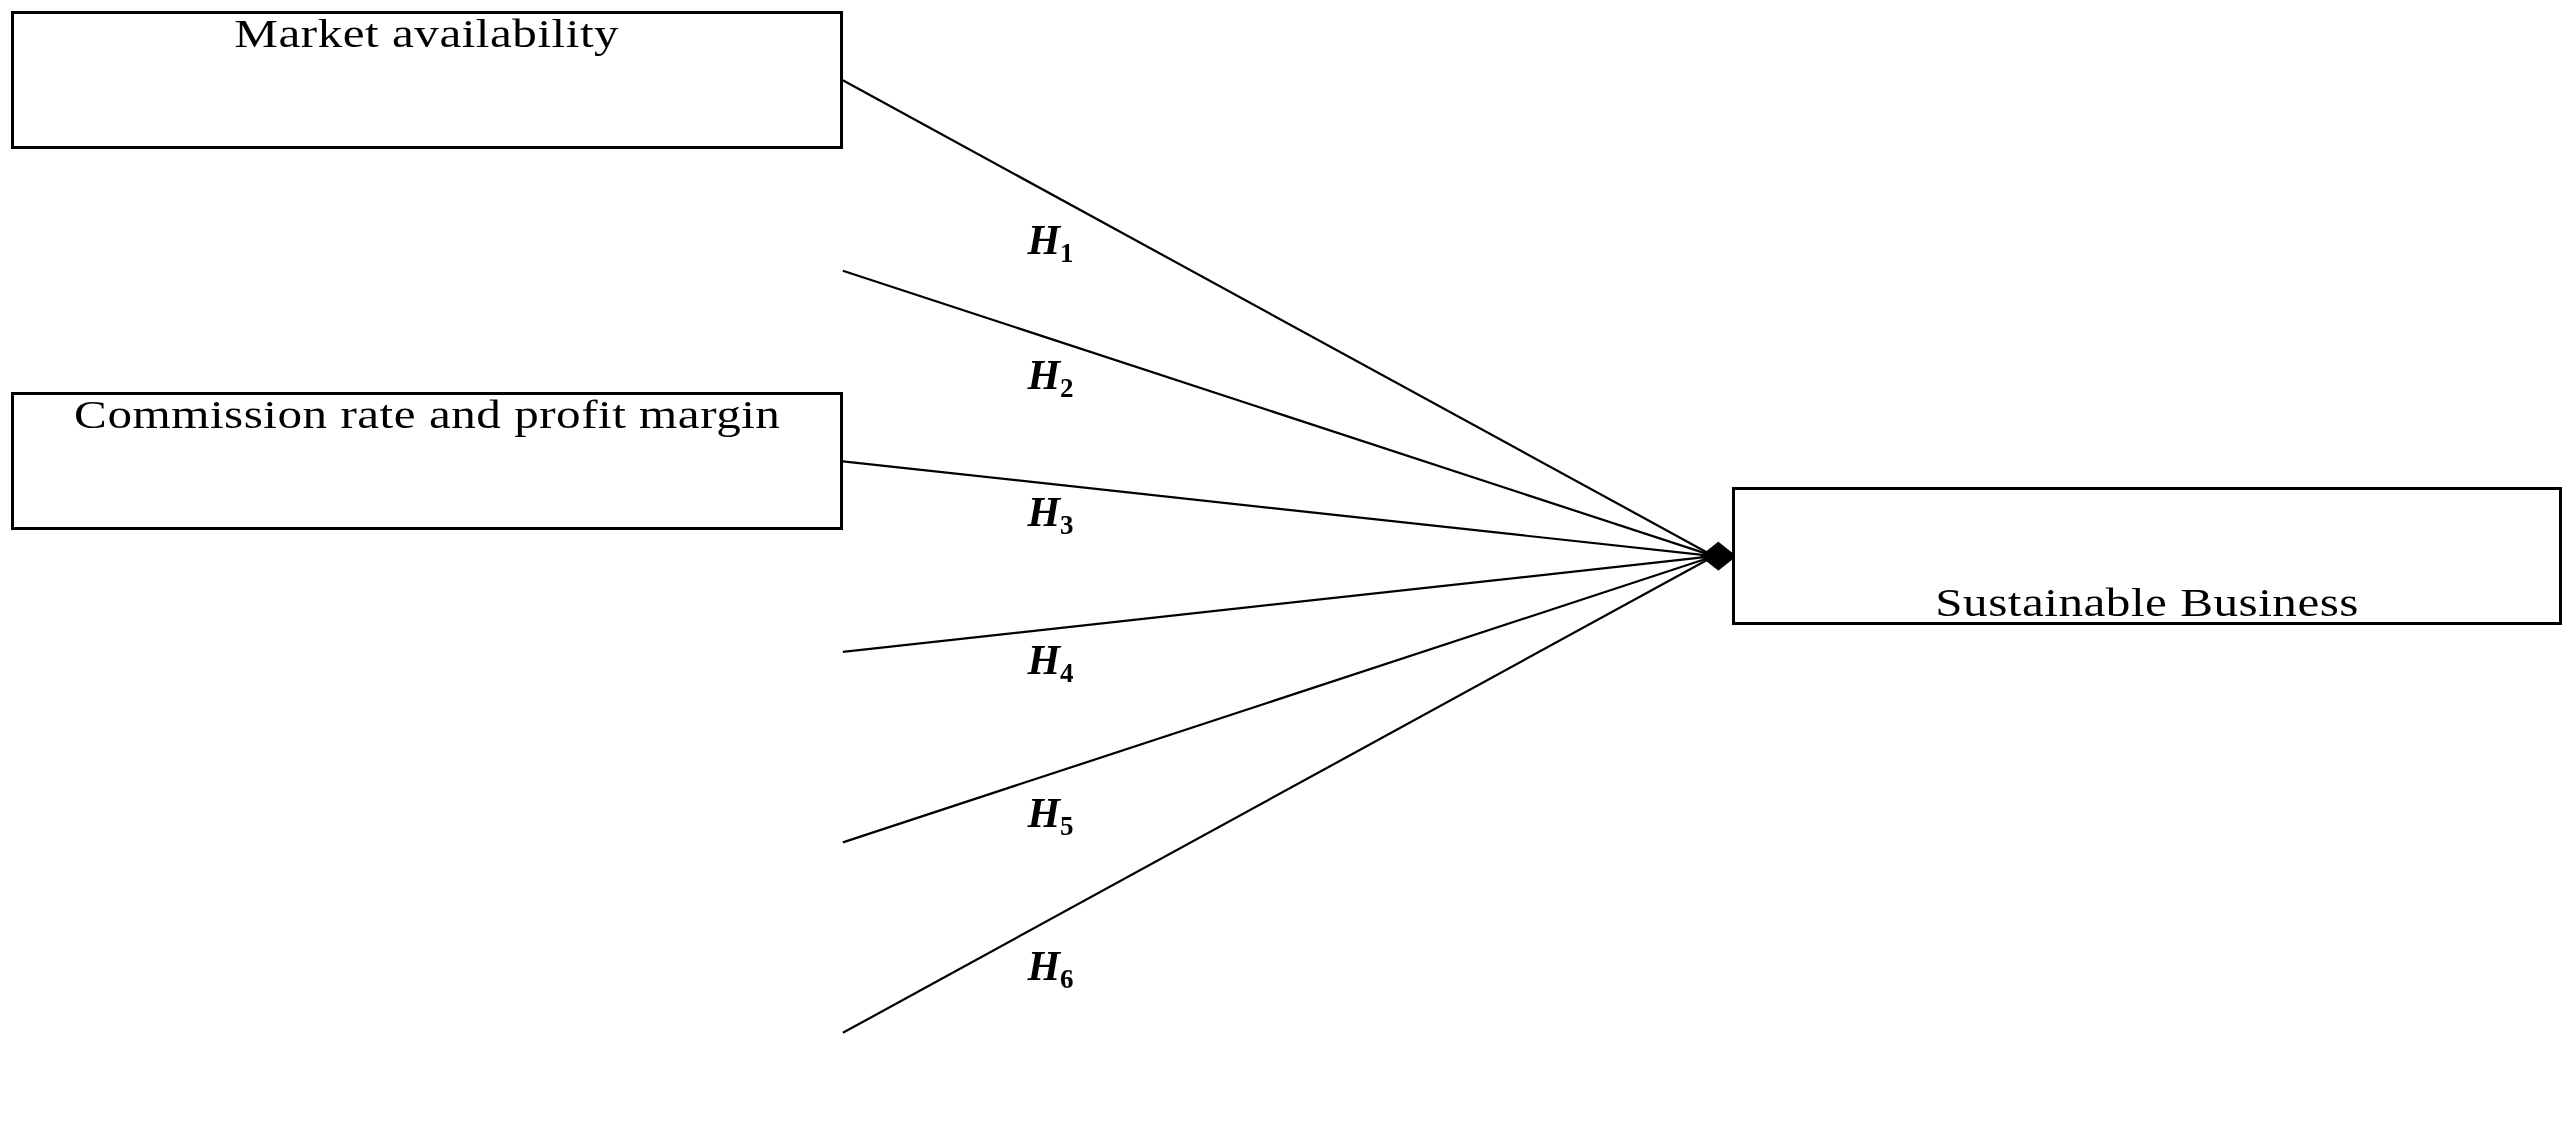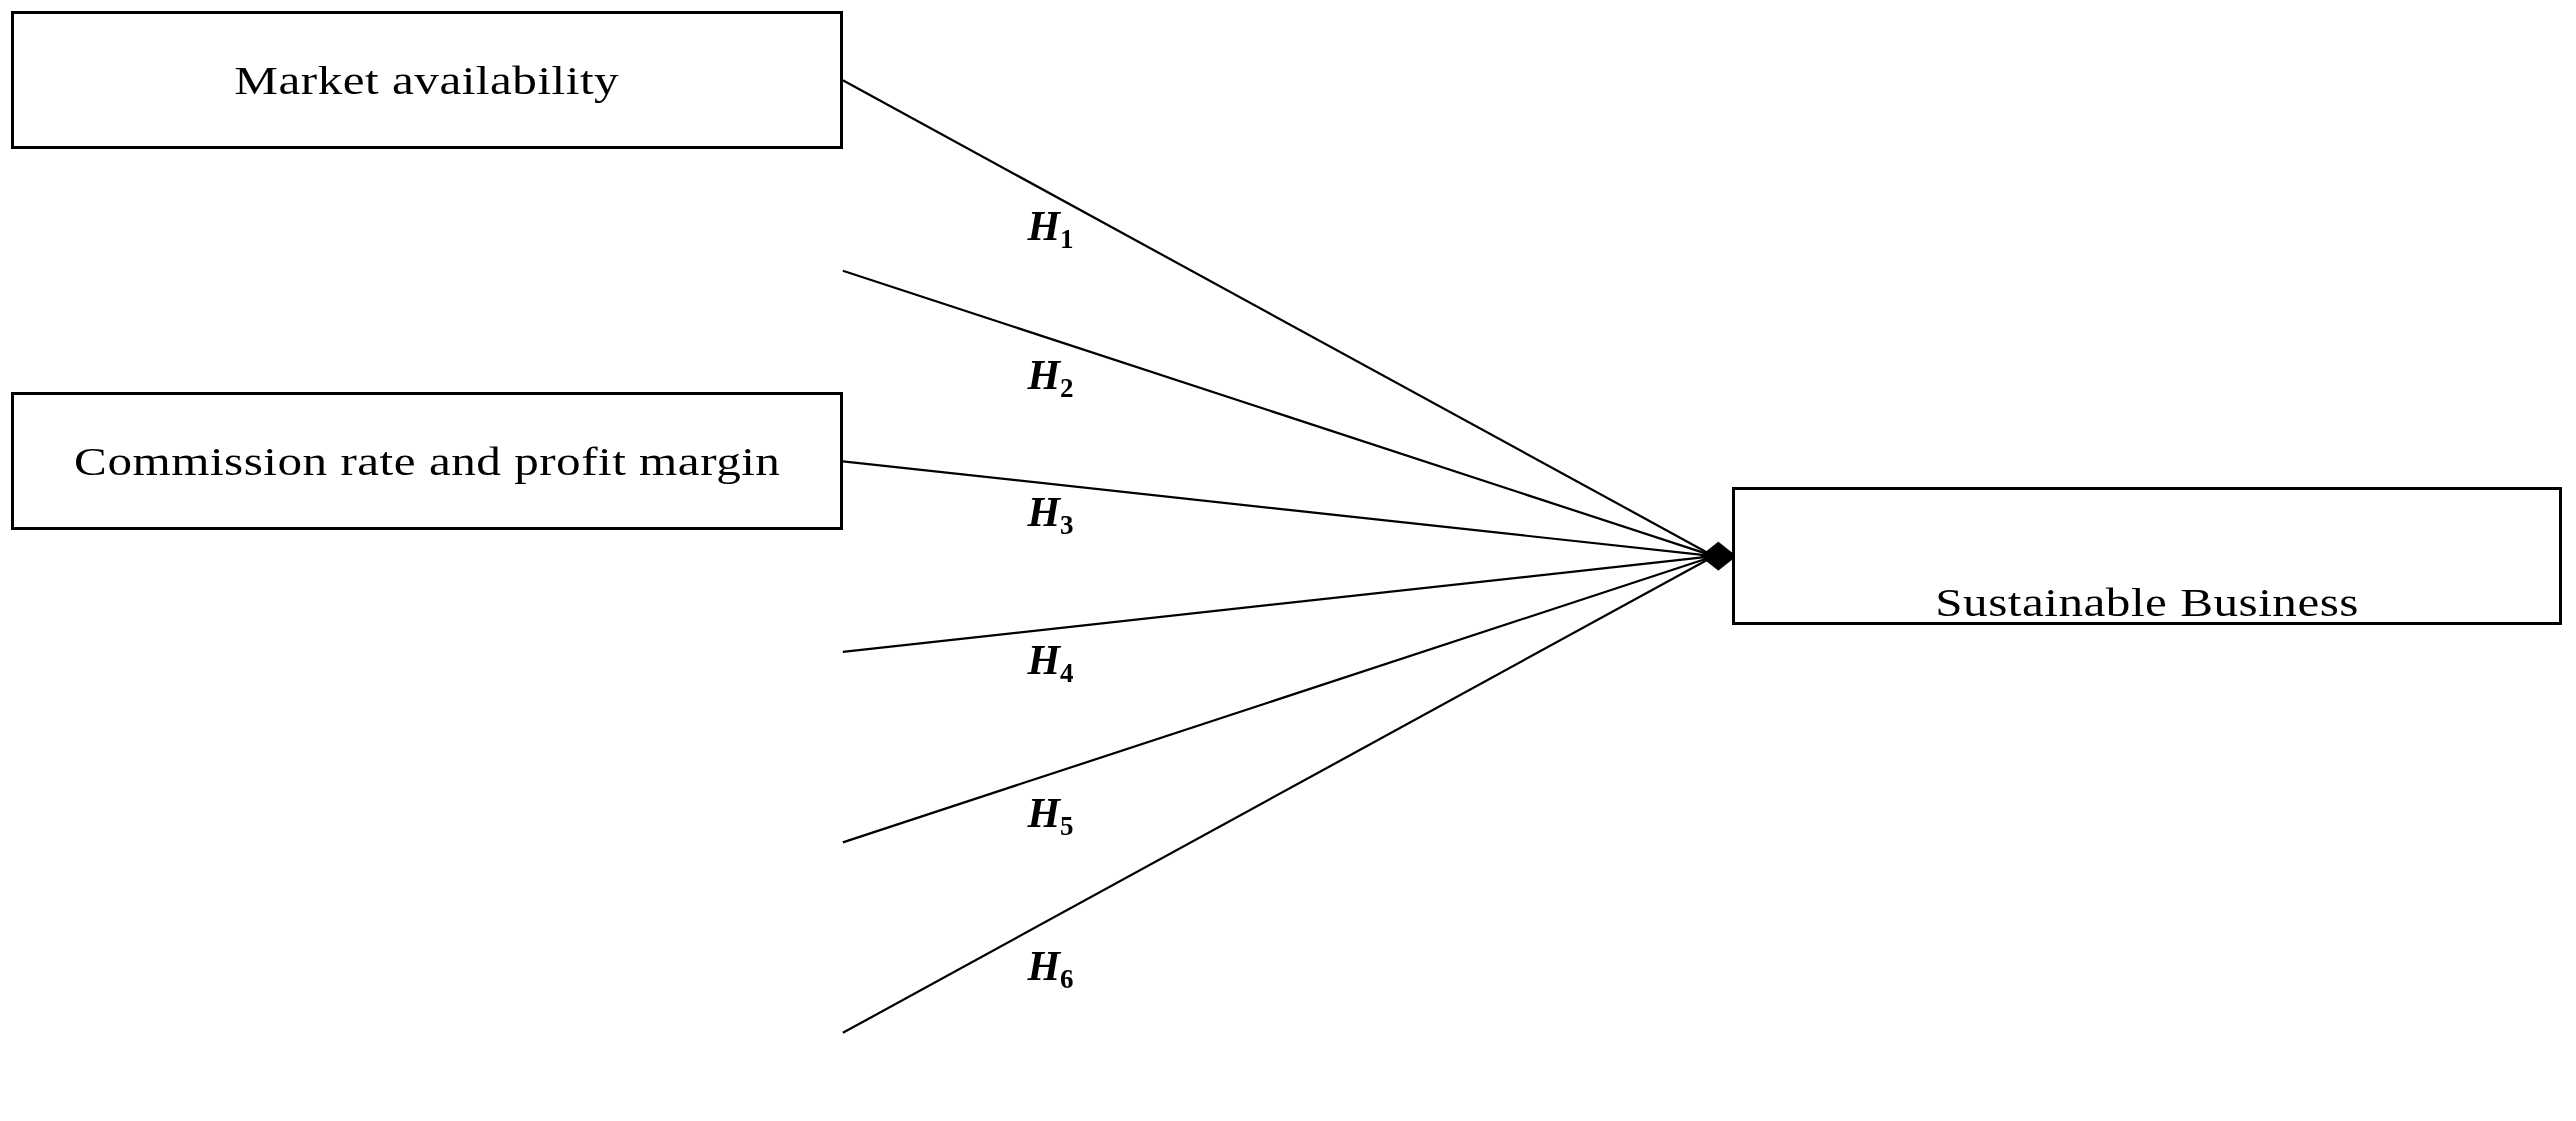--- a/index.html
+++ b/index.html
@@ -33,21 +33,20 @@
   }
   .factor-box {
     position: absolute;
     left: 11px;
     width: 832px;
     height: 138px;
     border: 3px solid #000000;
     background: #ffffff;
     box-sizing: border-box;
     display: flex;
-    align-items: center;
     justify-content: center;
   }
   .outcome-box {
     position: absolute;
     left: 1732px;
     top: 487px;
     width: 830px;
     height: 138px;
     border: 3.7px solid #000000;
     background: #ffffff;
@@ -104,21 +103,21 @@
   </div>
 
 
   <div class="factor-box" style="top:392px">
     <span class="box-label">Commission rate and profit margin</span>
   </div>
 
 
 
 
-  <div class="hyp" style="top:200px">
+  <div class="hyp" style="top:214px">
     <span class="hyp-base">H</span><sub class="hyp-sub">1</sub>
   </div>
 
   <div class="hyp" style="top:349px">
     <span class="hyp-base">H</span><sub class="hyp-sub">2</sub>
   </div>
 
   <div class="hyp" style="top:486px">
     <span class="hyp-base">H</span><sub class="hyp-sub">3</sub>
   </div>

